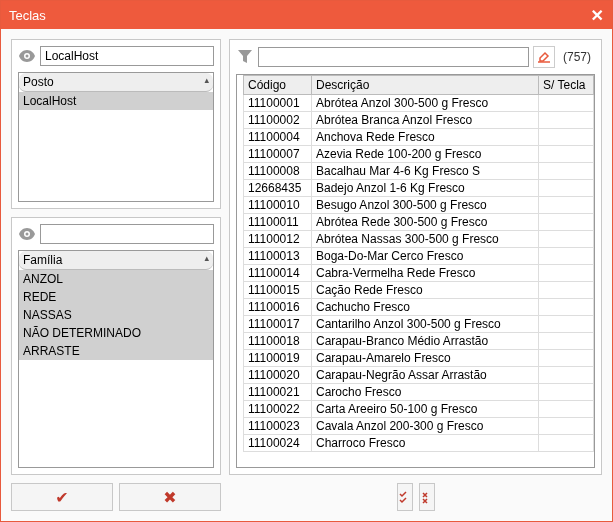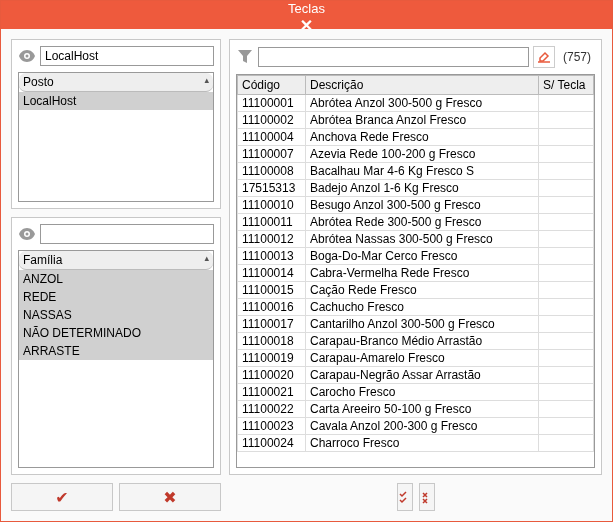--- a/index.html
+++ b/index.html
@@ -21,21 +21,20 @@
   }
   .titlebar {
     background: #ee5a3d;
     color: #fff;
     height: 28px;
     display: flex;
     align-items: center;
     padding: 0 8px;
     font-size: 13px;
     justify-content: space-between;
-    flex-direction: column;
   }
   .close-x {
     color: #fff;
     font-weight: bold;
     font-size: 16px;
     cursor: pointer;
   }
   .body {
     flex: 1;
     display: flex;
@@ -116,20 +115,21 @@
   .table-wrap {
     border: 1px solid #999;
     flex: 1;
     overflow: hidden;
     display: flex;
     flex-direction: column;
   }
   .table-scroll {
     flex: 1;
     overflow-y: scroll;
+    margin-left: 6px;
   }
   table {
     border-collapse: collapse;
     width: 100%;
     table-layout: fixed;
   }
   th {
     background: #eee;
     border: 1px solid #bbb;
     padding: 2px 4px;
@@ -288,21 +288,21 @@
                     <td>11100007</td>
                     <td>Azevia Rede 100-200 g Fresco</td>
                     <td></td>
                   </tr>
                   <tr>
                     <td>11100008</td>
                     <td>Bacalhau Mar 4-6 Kg Fresco S</td>
                     <td></td>
                   </tr>
                   <tr>
-                    <td>17515313</td>
+                    <td>12668435</td>
                     <td>Badejo Anzol 1-6 Kg Fresco</td>
                     <td></td>
                   </tr>
                   <tr>
                     <td>11100010</td>
                     <td>Besugo Anzol 300-500 g Fresco</td>
                     <td></td>
                   </tr>
                   <tr>
                     <td>11100011</td>

